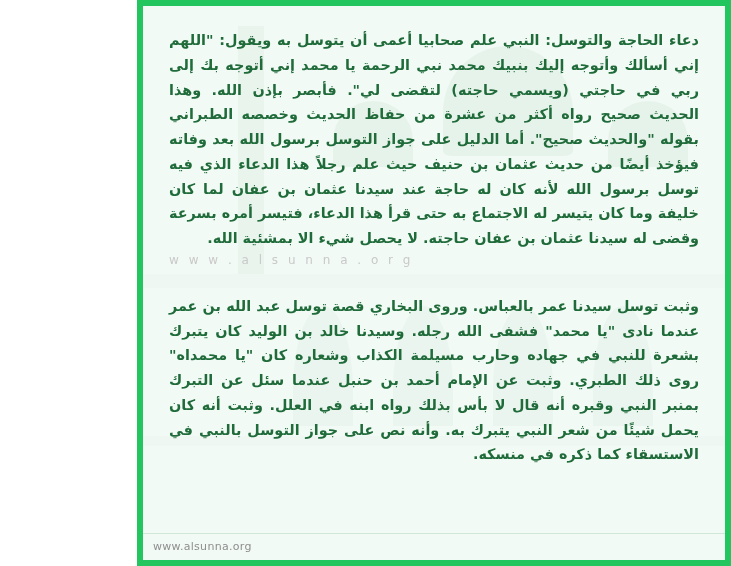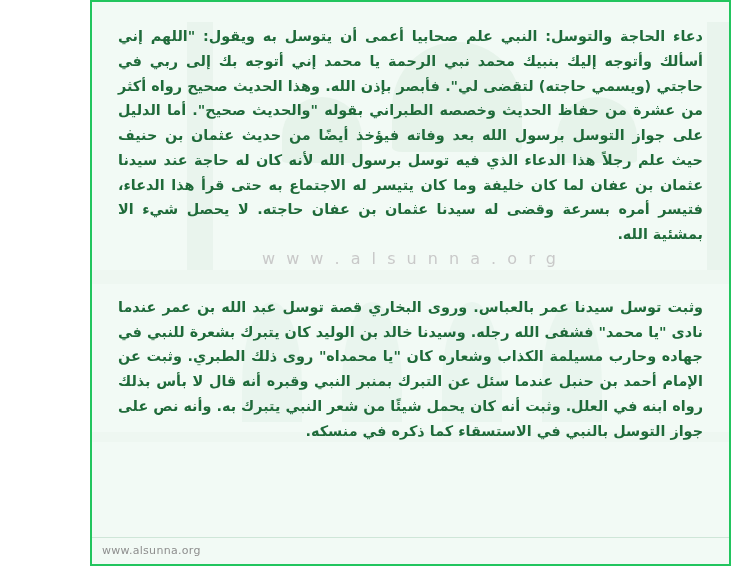--- a/index.html
+++ b/index.html
@@ -8,24 +8,24 @@
   }
   body {
     width: 731px;
     height: 566px;
     background: #ffffff;
     font-family: "DejaVu Sans", sans-serif;
   }
 
   #page {
     position: relative;
-    width: 641px;
+    width: 594px;
     height: 566px;
     box-sizing: border-box;
-    border: 2px solid #22c55e;
+    border: 6px solid #22c55e;
     background: #f2faf5;
     overflow: hidden;
   }
 
   
   #watermark {
     position: absolute;
     inset: 0;
     overflow: hidden;
     pointer-events: none;
@@ -66,24 +66,23 @@
     text-align: justify;
     text-justify: inter-word;
     margin: 0 0 4px 0;
     text-shadow: 0 0 1px rgba(255,255,255,0.6);
   }
   .p1 { margin-bottom: 2px; }
   .p2 { margin-top: 27px; }
   .p3 { margin-top: 12px; }
 
   #site-stamp {
-    text-align: center;
     color: #c9c9c9;
     font-family: "DejaVu Sans", sans-serif;
-    font-size: 16px;
+    font-size: 12px;
     letter-spacing: 3px;
     margin: 2px 0 14px 0;
     direction: ltr;
   }
 
   #footer-url {
     position: absolute;
     left: 10px;
     bottom: 7px;
     direction: ltr;

